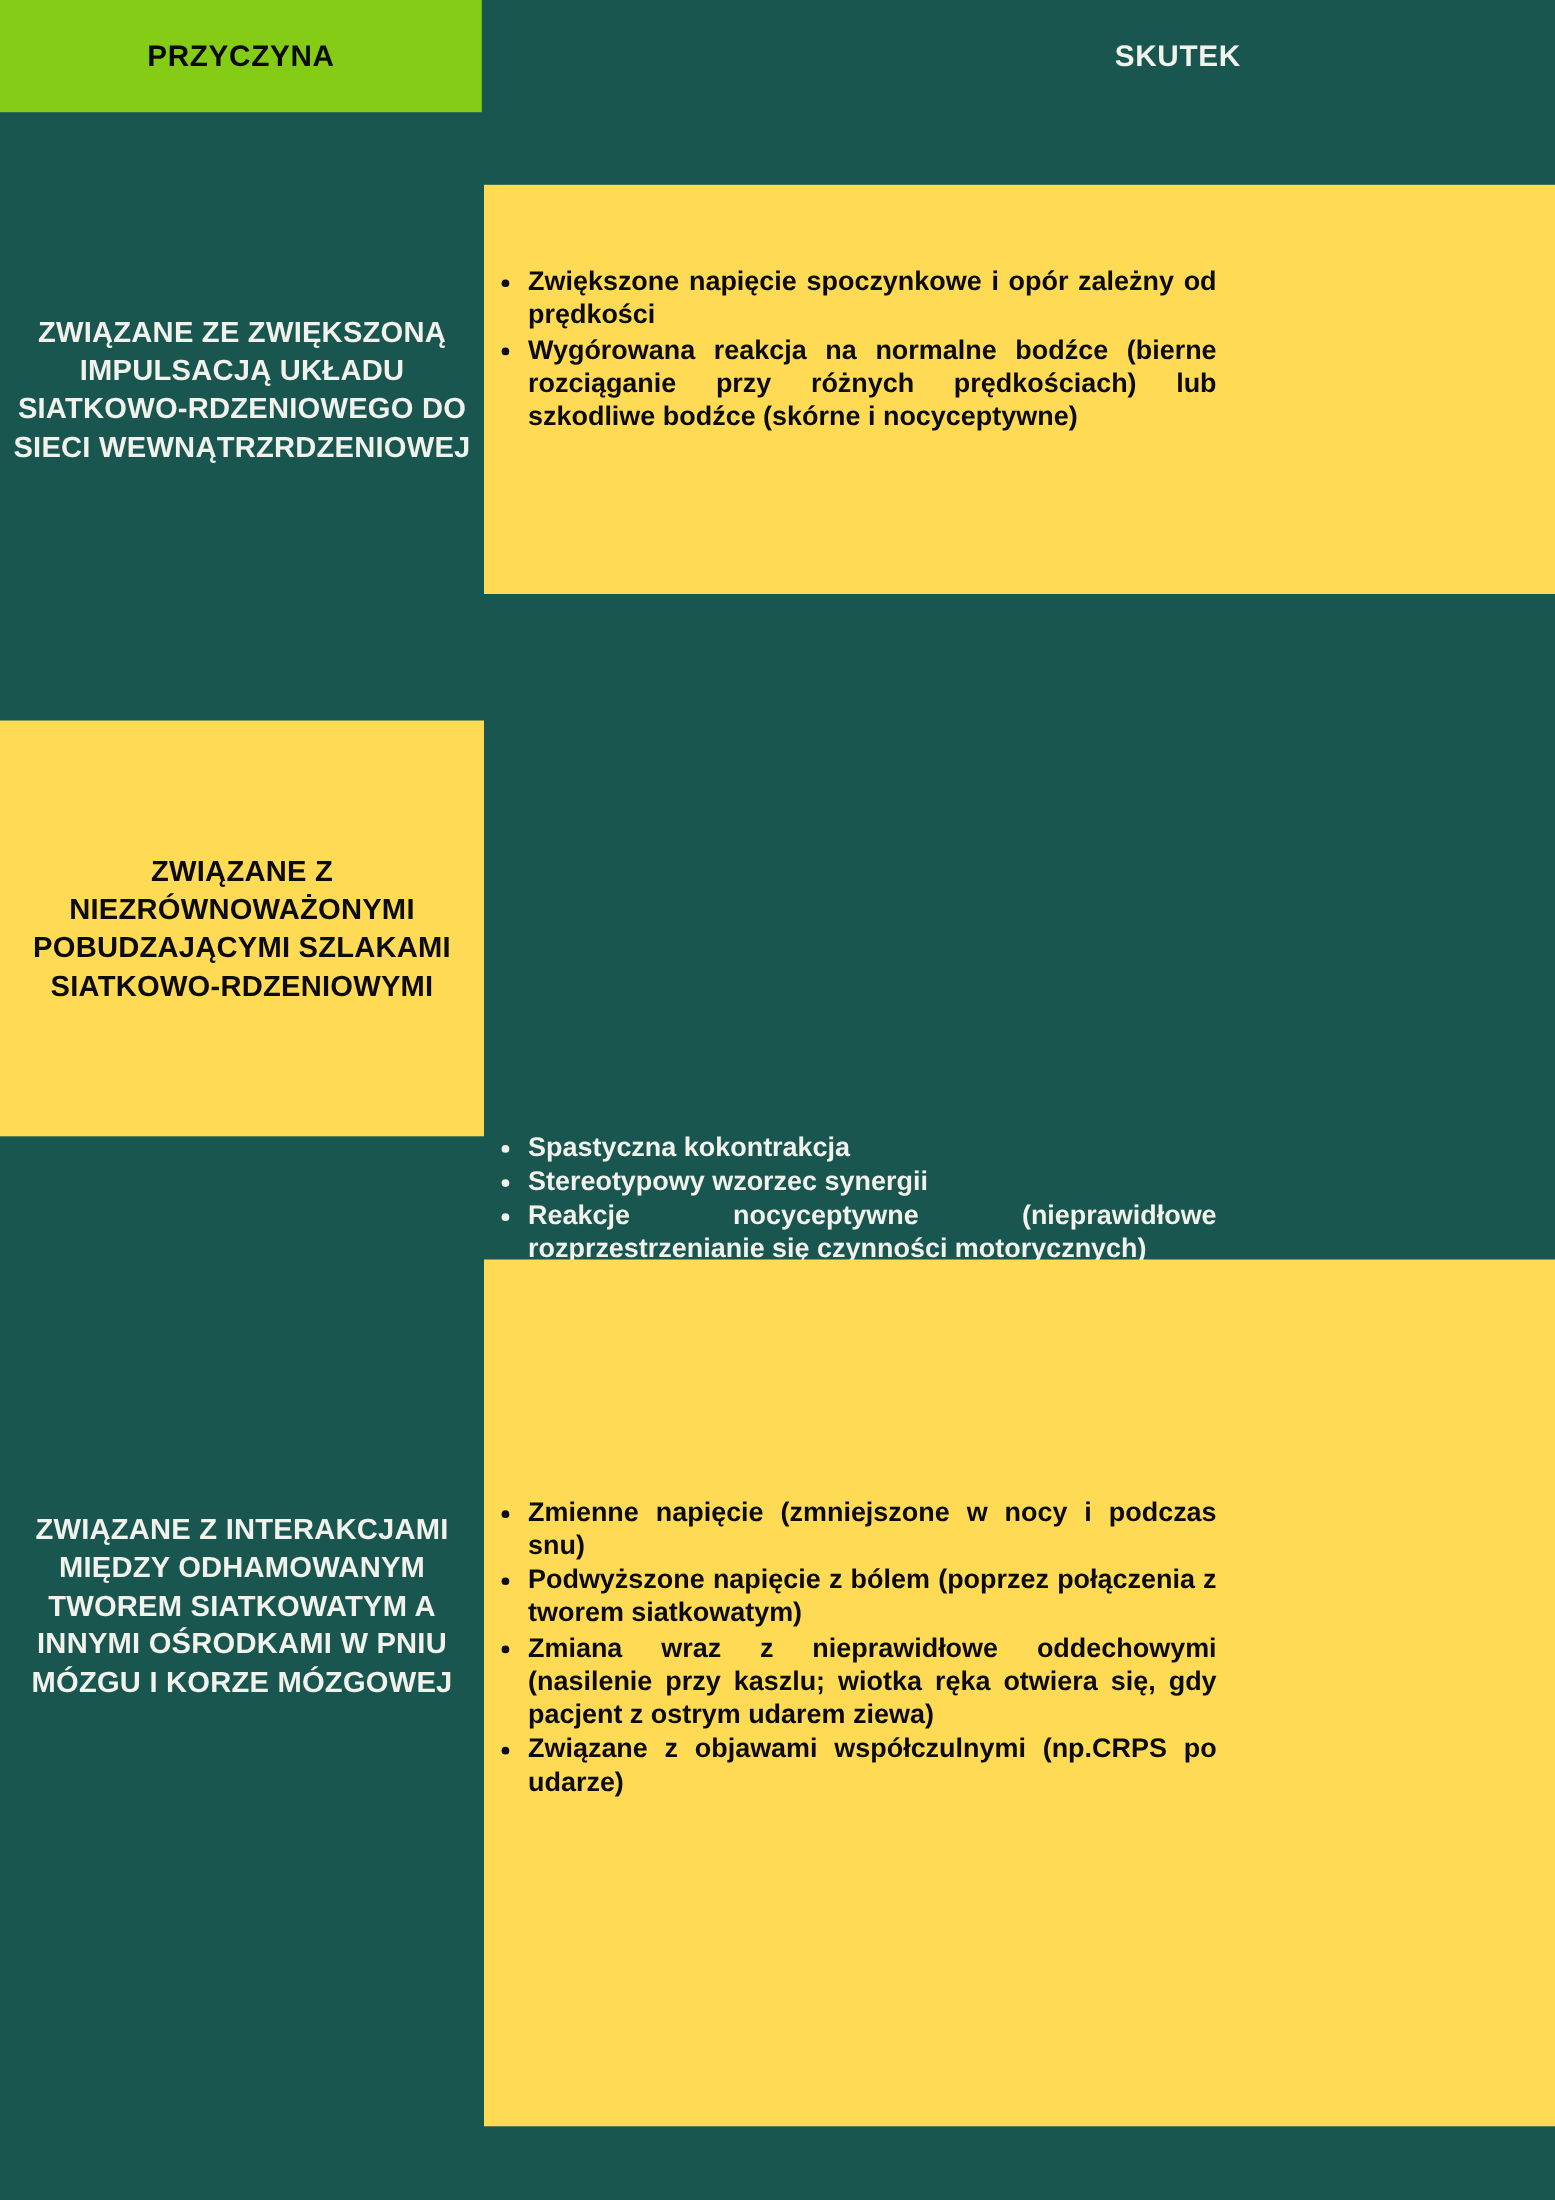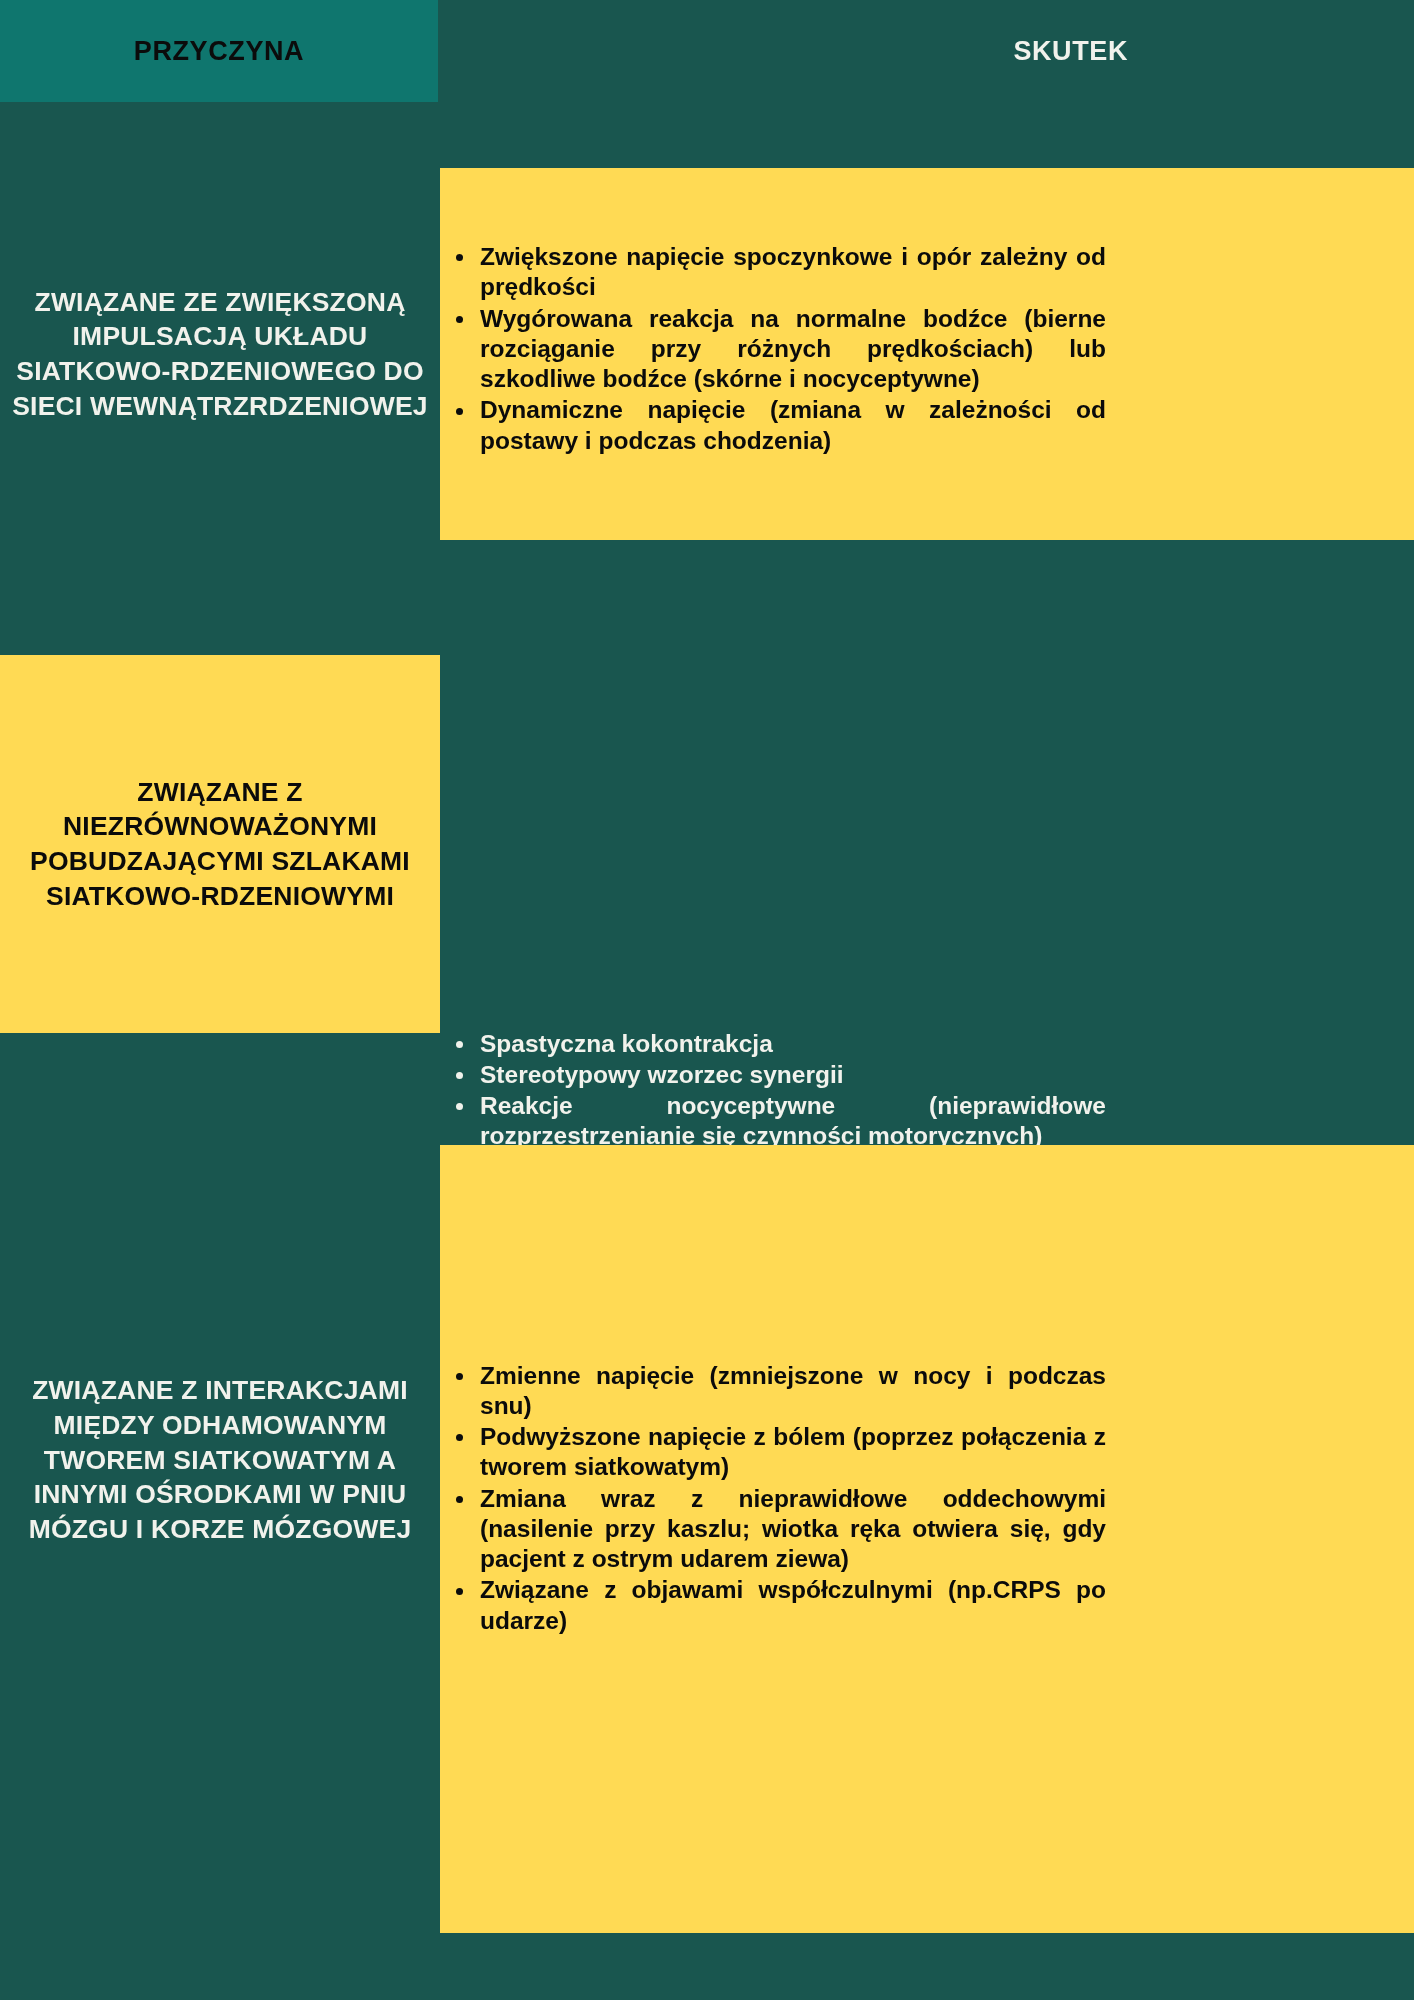--- a/index.html
+++ b/index.html
@@ -8,21 +8,21 @@
     background:#19564F;
     font-family:"Liberation Sans","DejaVu Sans",sans-serif;
     overflow:hidden;
     position:relative;
   }
   .canvas{position:relative;width:1414px;height:2000px;overflow:hidden;}
 
   
   .hdr-cause-block{
     position:absolute;left:0;top:0;width:438px;height:102px;
-    background:#0f766e;
+    background:#84cc16;
     display:flex;align-items:center;justify-content:center;
   }
   .hdr-cause-label{
     font-size:27px;font-weight:bold;color:#0B0B0B;
     letter-spacing:.6px;
   }
   .hdr-effect-label{
     position:absolute;left:438px;top:0;width:690px;height:102px;
     display:flex;align-items:center;justify-content:flex-end;
     font-size:27px;font-weight:bold;color:#F1F2EC;letter-spacing:.6px;
@@ -90,21 +90,20 @@
     <span class="hdr-cause-label">PRZYCZYNA</span>
   </div>
   <div class="hdr-effect-label">
     <span>SKUTEK</span>
   </div>
 
   <div class="panel panel-yellow" id="effect-1">
     <ul class="blist on-yellow">
         <li>Zwiększone napięcie spoczynkowe i opór zależny od prędkości</li>
         <li>Wygórowana reakcja na normalne bodźce (bierne rozciąganie przy różnych prędkościach) lub szkodliwe bodźce (skórne i nocyceptywne)</li>
-        <li>Dynamiczne napięcie (zmiana w zależności od postawy i podczas chodzenia)</li>
       </ul>
   </div>
   <div class="cause-cell" id="cause-1">
     <span class="cause-text on-dark">ZWIĄZANE ZE ZWIĘKSZONĄ IMPULSACJĄ UKŁADU SIATKOWO-RDZENIOWEGO DO SIECI WEWNĄTRZRDZENIOWEJ</span>
   </div>
 
   <div class="panel panel-yellow" id="cause-2-bg"></div>
   <div class="cause-cell" id="cause-2">
     <span class="cause-text on-yellow">ZWIĄZANE Z NIEZRÓWNOWAŻONYMI POBUDZAJĄCYMI SZLAKAMI SIATKOWO-RDZENIOWYMI</span>
   </div>

